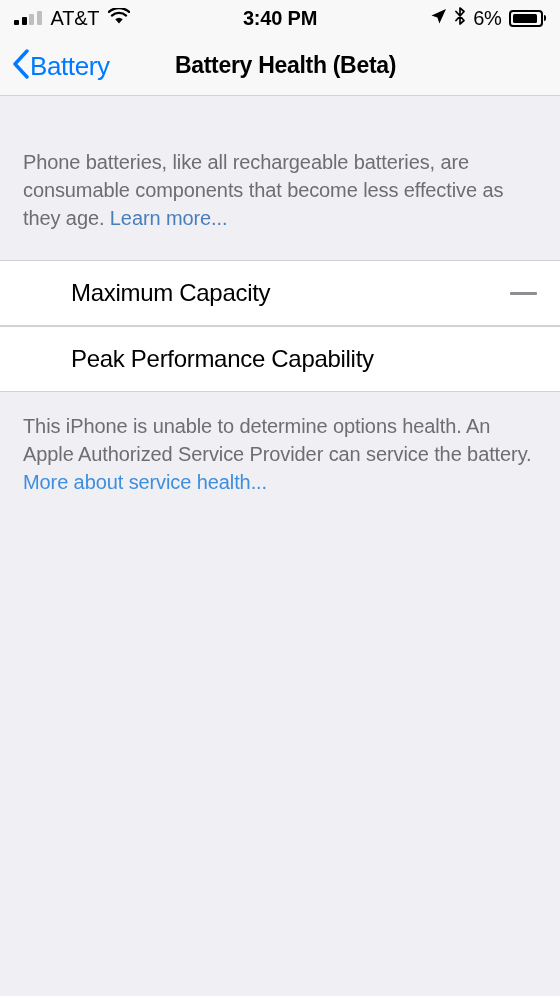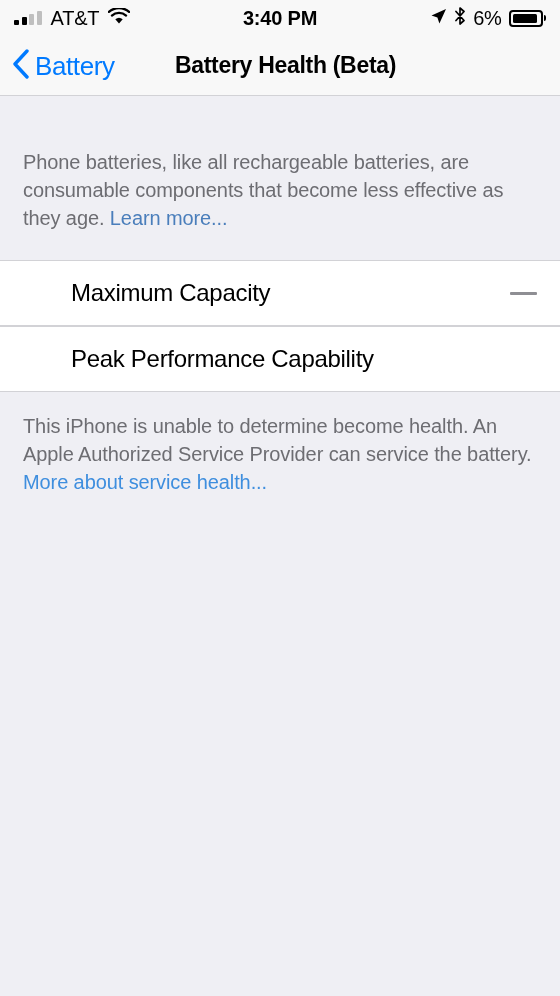--- a/index.html
+++ b/index.html
@@ -112,21 +112,20 @@
     background: #F8F8F8;
     border-bottom: 1px solid #D2D2D6;
     display: flex;
     align-items: center;
     position: relative;
     box-sizing: border-box;
   }
   .back-button {
     display: flex;
     align-items: center;
-    gap: 5px;
     padding-left: 12px;
     cursor: pointer;
     position: relative;
     z-index: 2;
   }
   .back-chevron { display: block; }
   .back-label {
     font-size: 26px;
     color: #007AFF;
     letter-spacing: -0.4px;
@@ -263,16 +262,16 @@
       <span class="dash"></span>
     </span>
   </div>
 
 
   <div class="cell">
     <span class="cell-title">Peak Performance Capability</span>
   </div>
 
   <div class="footer-block">
-    <p class="para"><span>This iPhone is unable to determine become health. An Apple Authorized Service Provider can service the battery. </span><span class="link">More about service health...</span></p>
+    <p class="para"><span>This iPhone is unable to determine options health. An Apple Authorized Service Provider can service the battery. </span><span class="link">More about service health...</span></p>
   </div>
 
 </div>
 
 </body></html>

